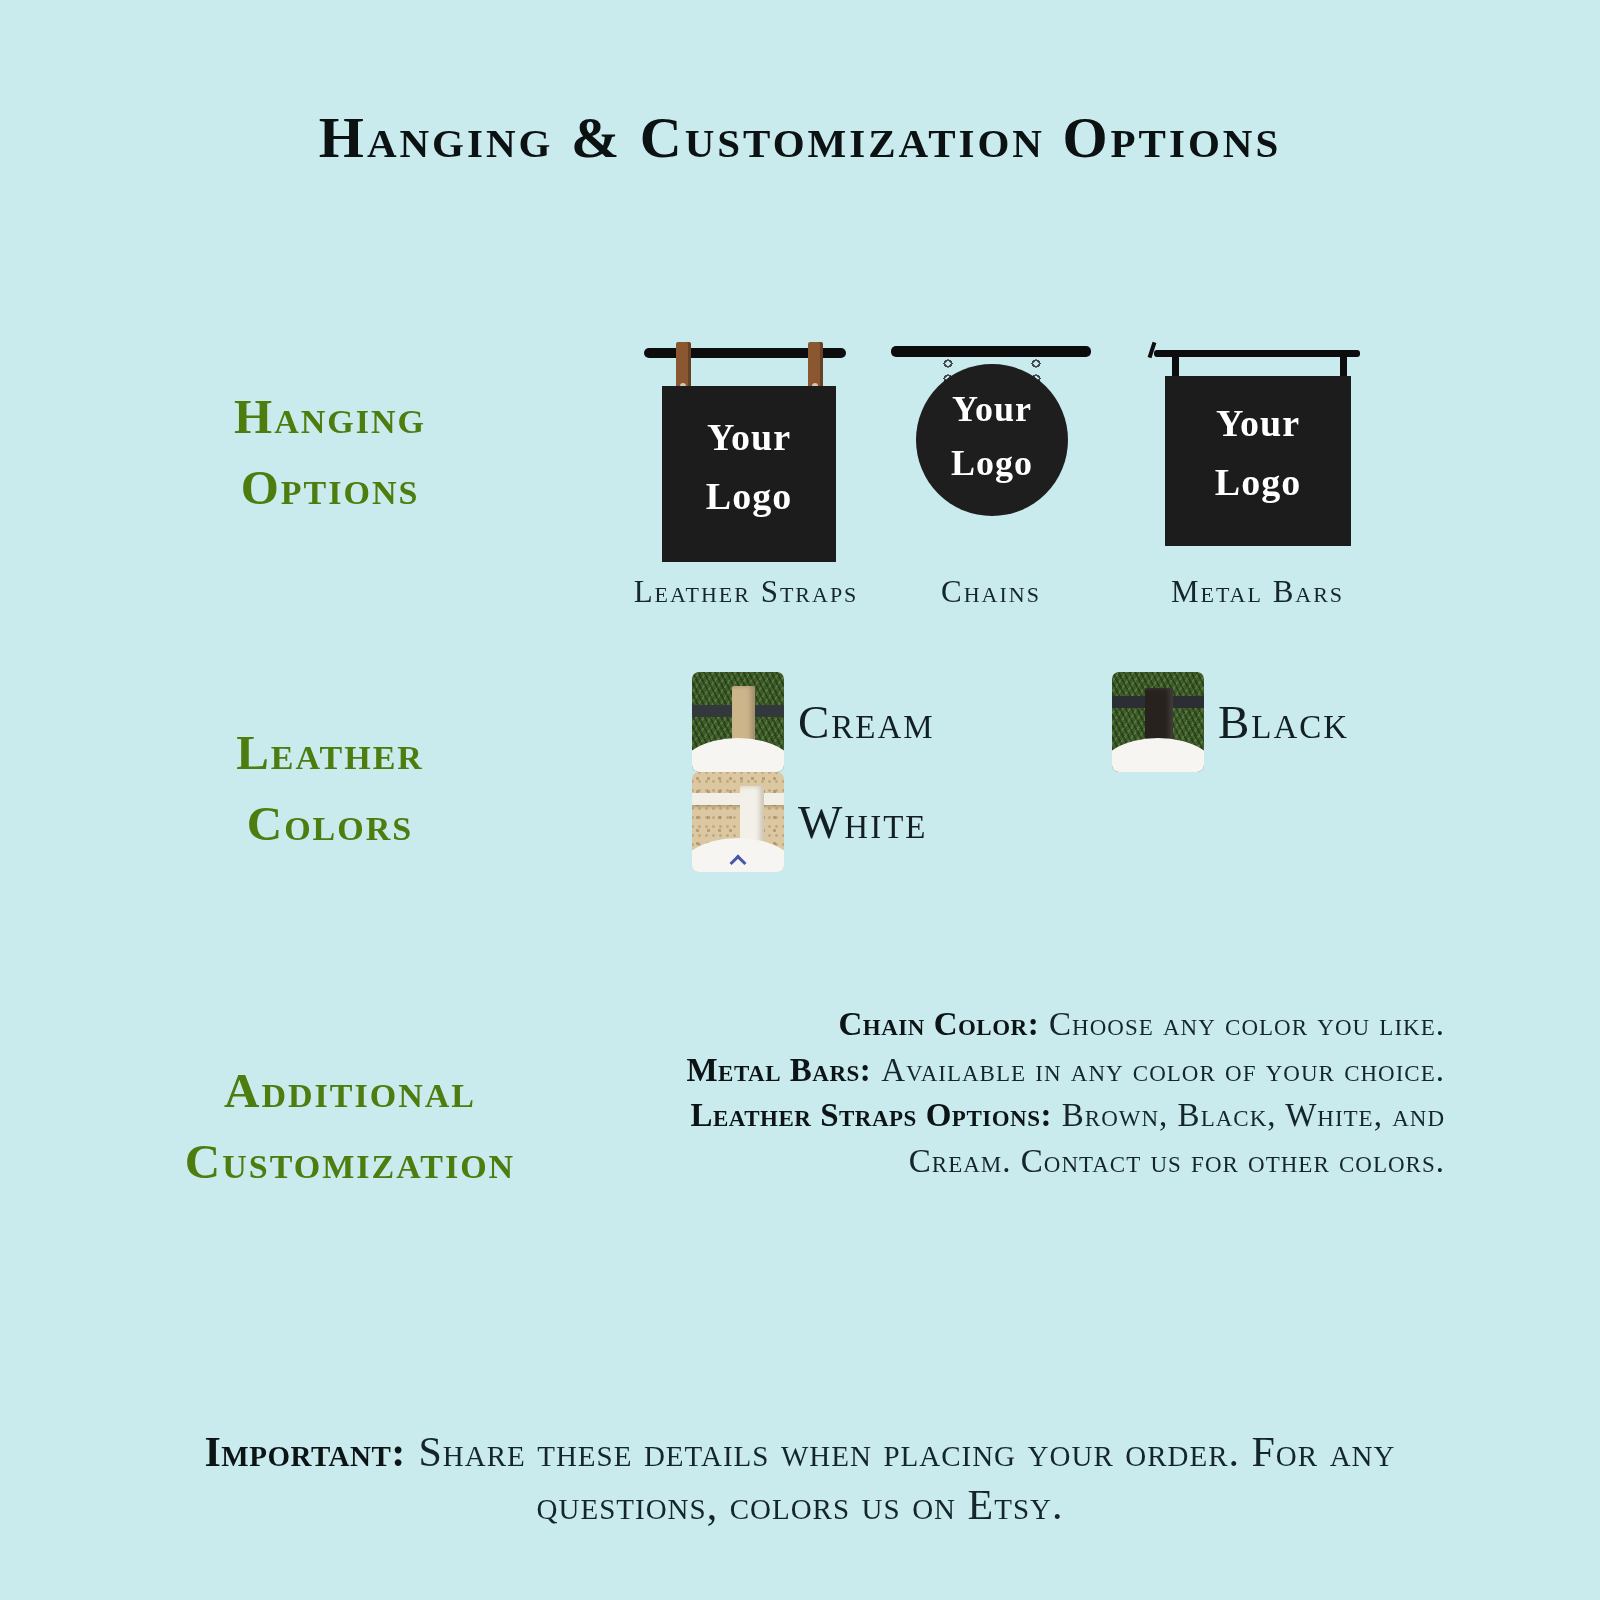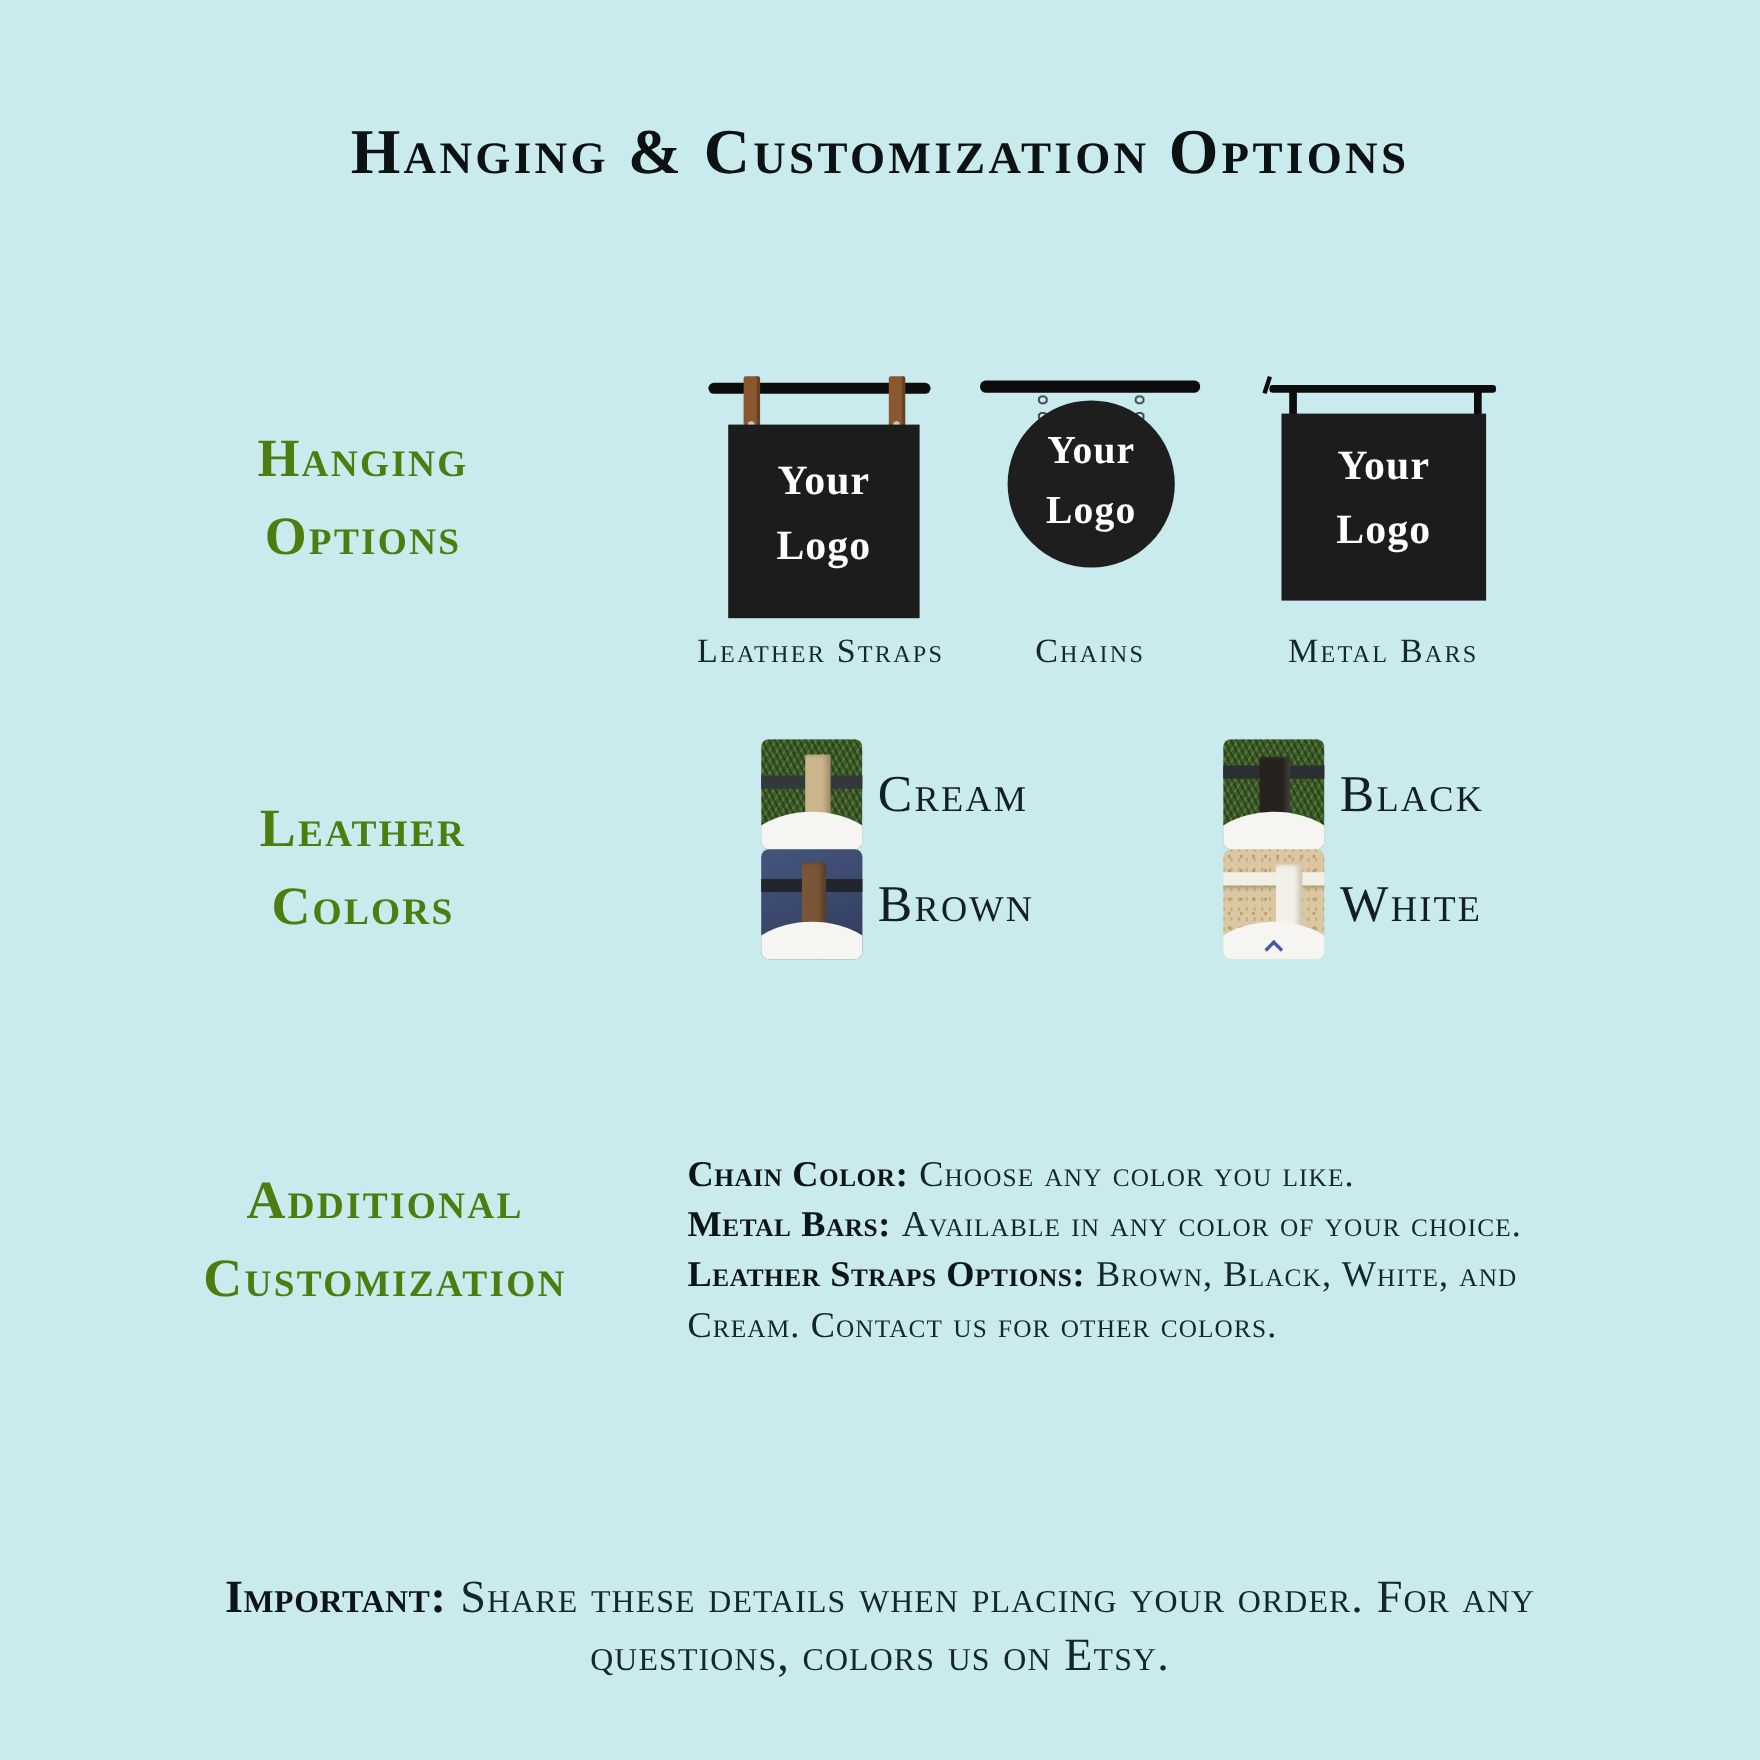--- a/index.html
+++ b/index.html
@@ -166,26 +166,27 @@
   .photo-mark {
     position: absolute; bottom: 3px; left: 50%;
     width: 9px; height: 9px; margin-left: -6px;
     border-left: 3px solid #4656a8;
     border-top: 3px solid #4656a8;
     transform: rotate(45deg);
   }
   
   .custom-text {
     position: absolute;
-    left: 625px; top: 1046px; width: 820px;
+    left: 625px; top: 1002px; width: 820px;
     font-variant: small-caps;
     font-size: 33px;
     line-height: 1.38;
     letter-spacing: 1px;
     color: #15262a;
+    text-align: right;
   }
   .custom-text p { margin: 0; }
   .bold-label { font-weight: 700; color: #0c1415; margin-right: 0.3em; letter-spacing: 0.5px; }
   
   .footer-note {
     position: absolute;
     left: 0; right: 0; top: 1426px;
     margin: 0 auto;
     width: 1360px;
     text-align: center;
@@ -276,28 +277,20 @@
 
     <div class="color-item">
       <div class="photo photo-grass photo--black">
         <div class="photo-bar"></div>
         <div class="photo-strap" style="background:#28221f;"></div>
         <div class="photo-signboard"></div>
       </div>
       <div class="color-name">Black</div>
     </div>
 
-    <div class="color-item">
-      <div class="photo photo-navy photo--brown">
-        <div class="photo-bar"></div>
-        <div class="photo-strap" style="background:#7a5537;"></div>
-        <div class="photo-signboard"></div>
-      </div>
-      <div class="color-name">Brown</div>
-    </div>
 
     <div class="color-item">
       <div class="photo photo-sand photo--white">
         <div class="photo-bar"></div>
         <div class="photo-strap" style="background:#f3f0e9;"></div>
         <div class="photo-signboard"></div>
         <div class="photo-mark"></div>
       </div>
       <div class="color-name">White</div>
     </div>

